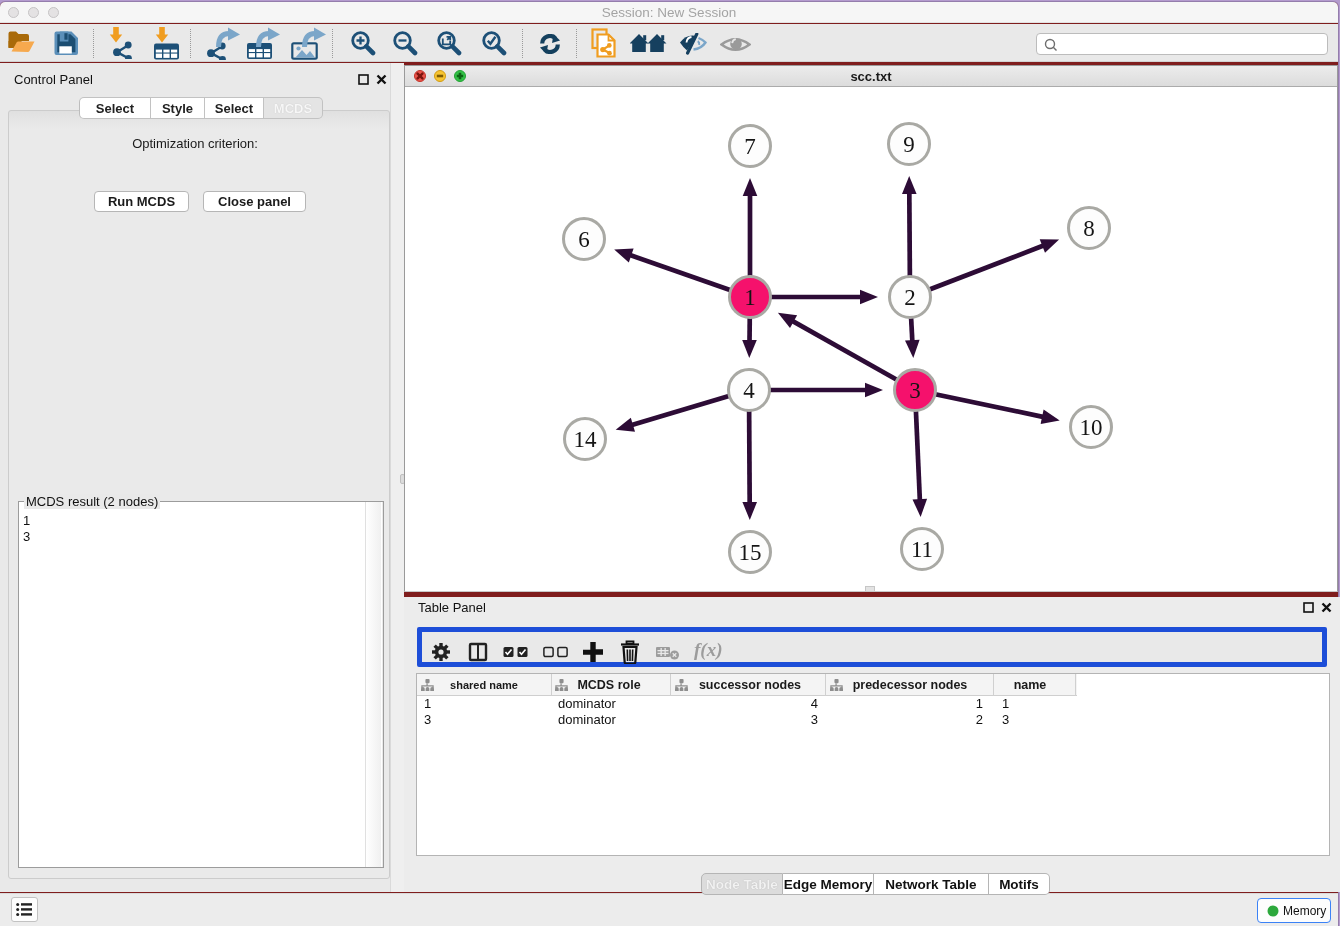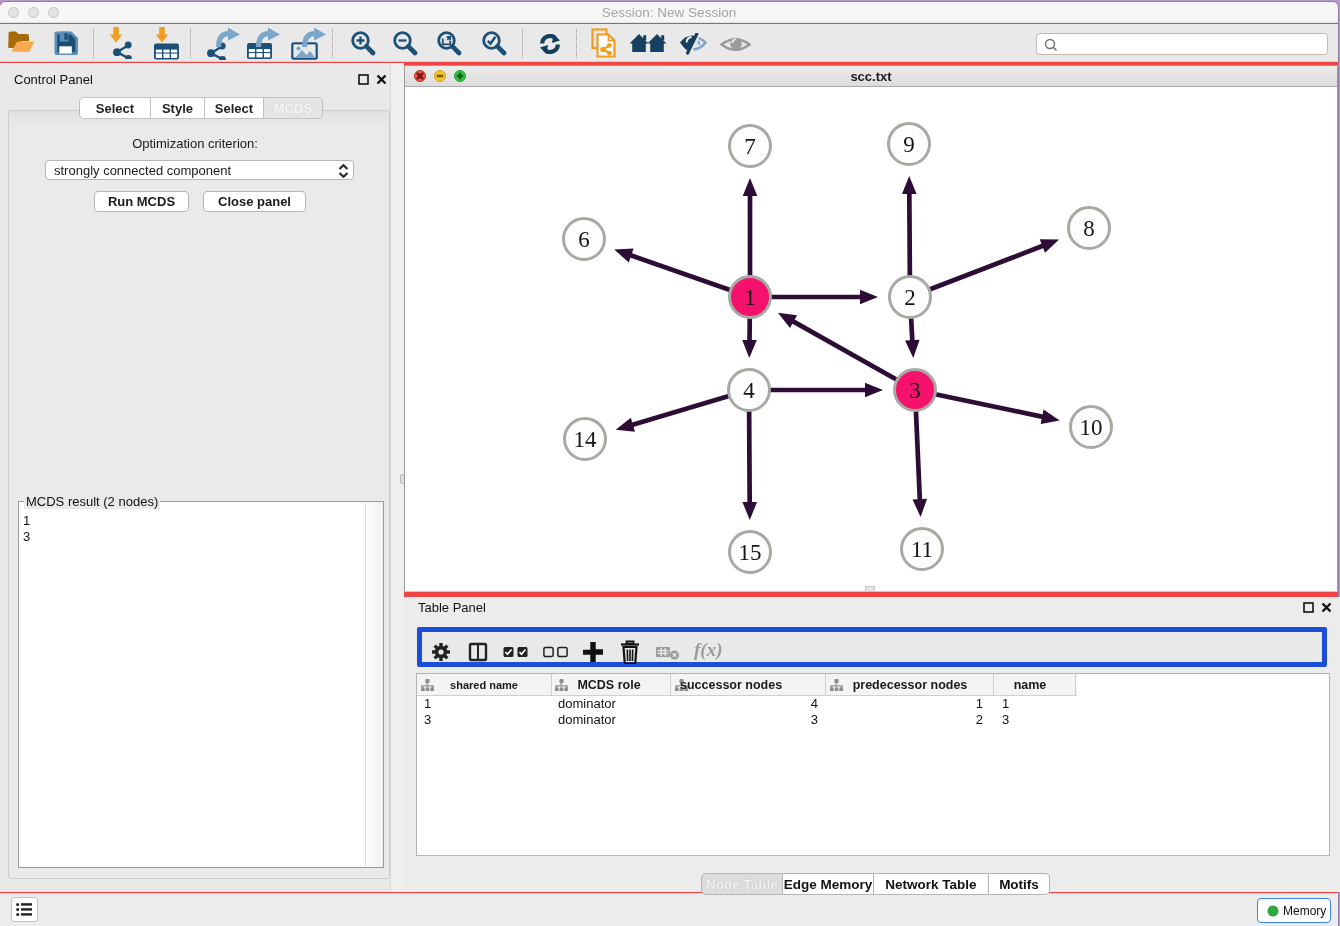--- a/index.html
+++ b/index.html
@@ -1,18 +1,18 @@
 <!DOCTYPE html>
 <html><head>
 <meta charset="utf-8">
 <style>
 * { margin:0; padding:0; box-sizing:border-box; }
 html,body { width:1340px; height:926px; overflow:hidden; }
 body { font-family:"Liberation Sans", sans-serif; background:#b49bce; position:relative; }
-#app { position:absolute; left:0; top:2px; width:1338px; height:924px; background:#ef4444; border-radius:5px 5px 0 0; box-shadow:0 0 0 1px rgba(90,70,110,0.35); }
+#app { position:absolute; left:0; top:2px; width:1338px; height:924px; background:#7f1d1d; border-radius:5px 5px 0 0; box-shadow:0 0 0 1px rgba(90,70,110,0.35); }
 
 #titlebar { position:absolute; left:0; top:0; width:100%; height:21px; background:#f6f6f6; border-radius:5px 5px 0 0; border-bottom:1px solid #e2e2e2; }
 .tl { position:absolute; top:4.5px; width:11px; height:11px; border-radius:50%; background:#e4e2e3; border:1px solid #c6c4c5; }
 #titletext { position:absolute; top:3px; width:100%; text-align:center; font-size:13.5px; color:#a4a4a4; }
 
 #toolbar { position:absolute; left:0; top:22px; width:100%; height:38px; background:#e9e9e9; border-bottom:1px solid #d2d2d2; }
 .tbsep { position:absolute; top:5px; height:29px; width:0; border-left:1px dotted #9a9a9a; }
 .tbi { position:absolute; top:6px; }
 #searchbox { position:absolute; left:1036px; top:9px; width:292px; height:22px; background:#fff; border:1px solid #bcbcbc; border-radius:4px; }
 
@@ -220,26 +220,20 @@
         </svg>
     </div>
     <div class="tabrow" style="left:79px; top:34px;">
       <div class="tab first" style="width:72px;">Select</div>
       <div class="tab" style="width:54px;">Style</div>
       <div class="tab" style="width:59px;text-align:center;">Select</div>
       <div class="tab sel" style="width:59px;">MCDS</div>
     </div>
     <div id="cpbox"></div>
     <div id="optlabel">Optimization criterion:</div>
-    <div id="dropdown">strongly connected component
-      <svg width="11" height="14" style="position:absolute; right:4px; top:3px;" viewBox="0 0 11 14">
-          <path d="M1.5 5 L5.5 1.2 L9.5 5" stroke="#2e2e2e" stroke-width="2.3" fill="none"></path>
-          <path d="M1.5 9 L5.5 12.8 L9.5 9" stroke="#2e2e2e" stroke-width="2.3" fill="none"></path>
-        </svg>
-    </div>
     <div class="btn" style="left:94px; width:95px;">Run MCDS</div>
     <div class="btn" style="left:203px; width:103px;">Close panel</div>
     <div id="grouplab">MCDS result (2 nodes)</div>
     <div id="groupbox"></div>
     <div id="grouptext">1<br>3<div id="groupscroll"></div></div>
   </div>
   <div id="vdivider">
       <div id="vgrip"></div>
     </div>
   <div id="netwin">
@@ -413,21 +407,21 @@
         <div class="th" style="left:254px;width:155px;"></div>
         <svg style="position:absolute;left:258px;top:5px;" width="13" height="12" viewBox="0 0 12.6 11.5">
             <g fill="#8e8e8e">
               <rect x="4.3" y="0" width="4" height="4" rx="0.8"></rect>
               <path d="M5.9 4 v2.2 M0.9 9 V6.6 h10.8 V9" stroke="#8e8e8e" stroke-width="1.2" fill="none"></path>
               <path d="M0 11.5 v-2 a1.8 1.8 0 0 1 3.6 0 v2 Z"></path>
               <path d="M4.5 11.5 v-2 a1.8 1.8 0 0 1 3.6 0 v2 Z"></path>
               <path d="M9 11.5 v-2 a1.8 1.8 0 0 1 3.6 0 v2 Z"></path>
             </g>
           </svg>
-        <span style="position:absolute;left:263px;top:0;width:140px;text-align:left;font-size:12.5px;font-weight:bold;color:#1a1a1a;line-height:22px;">successor nodes</span>
+        <span style="position:absolute;left:263px;top:0;width:140px;text-align:center;font-size:12.5px;font-weight:bold;color:#1a1a1a;line-height:22px;">successor nodes</span>
         <div class="th" style="left:409px;width:168px;"></div>
         <svg style="position:absolute;left:413px;top:5px;" width="13" height="12" viewBox="0 0 12.6 11.5">
             <g fill="#8e8e8e">
               <rect x="4.3" y="0" width="4" height="4" rx="0.8"></rect>
               <path d="M5.9 4 v2.2 M0.9 9 V6.6 h10.8 V9" stroke="#8e8e8e" stroke-width="1.2" fill="none"></path>
               <path d="M0 11.5 v-2 a1.8 1.8 0 0 1 3.6 0 v2 Z"></path>
               <path d="M4.5 11.5 v-2 a1.8 1.8 0 0 1 3.6 0 v2 Z"></path>
               <path d="M9 11.5 v-2 a1.8 1.8 0 0 1 3.6 0 v2 Z"></path>
             </g>
           </svg>

